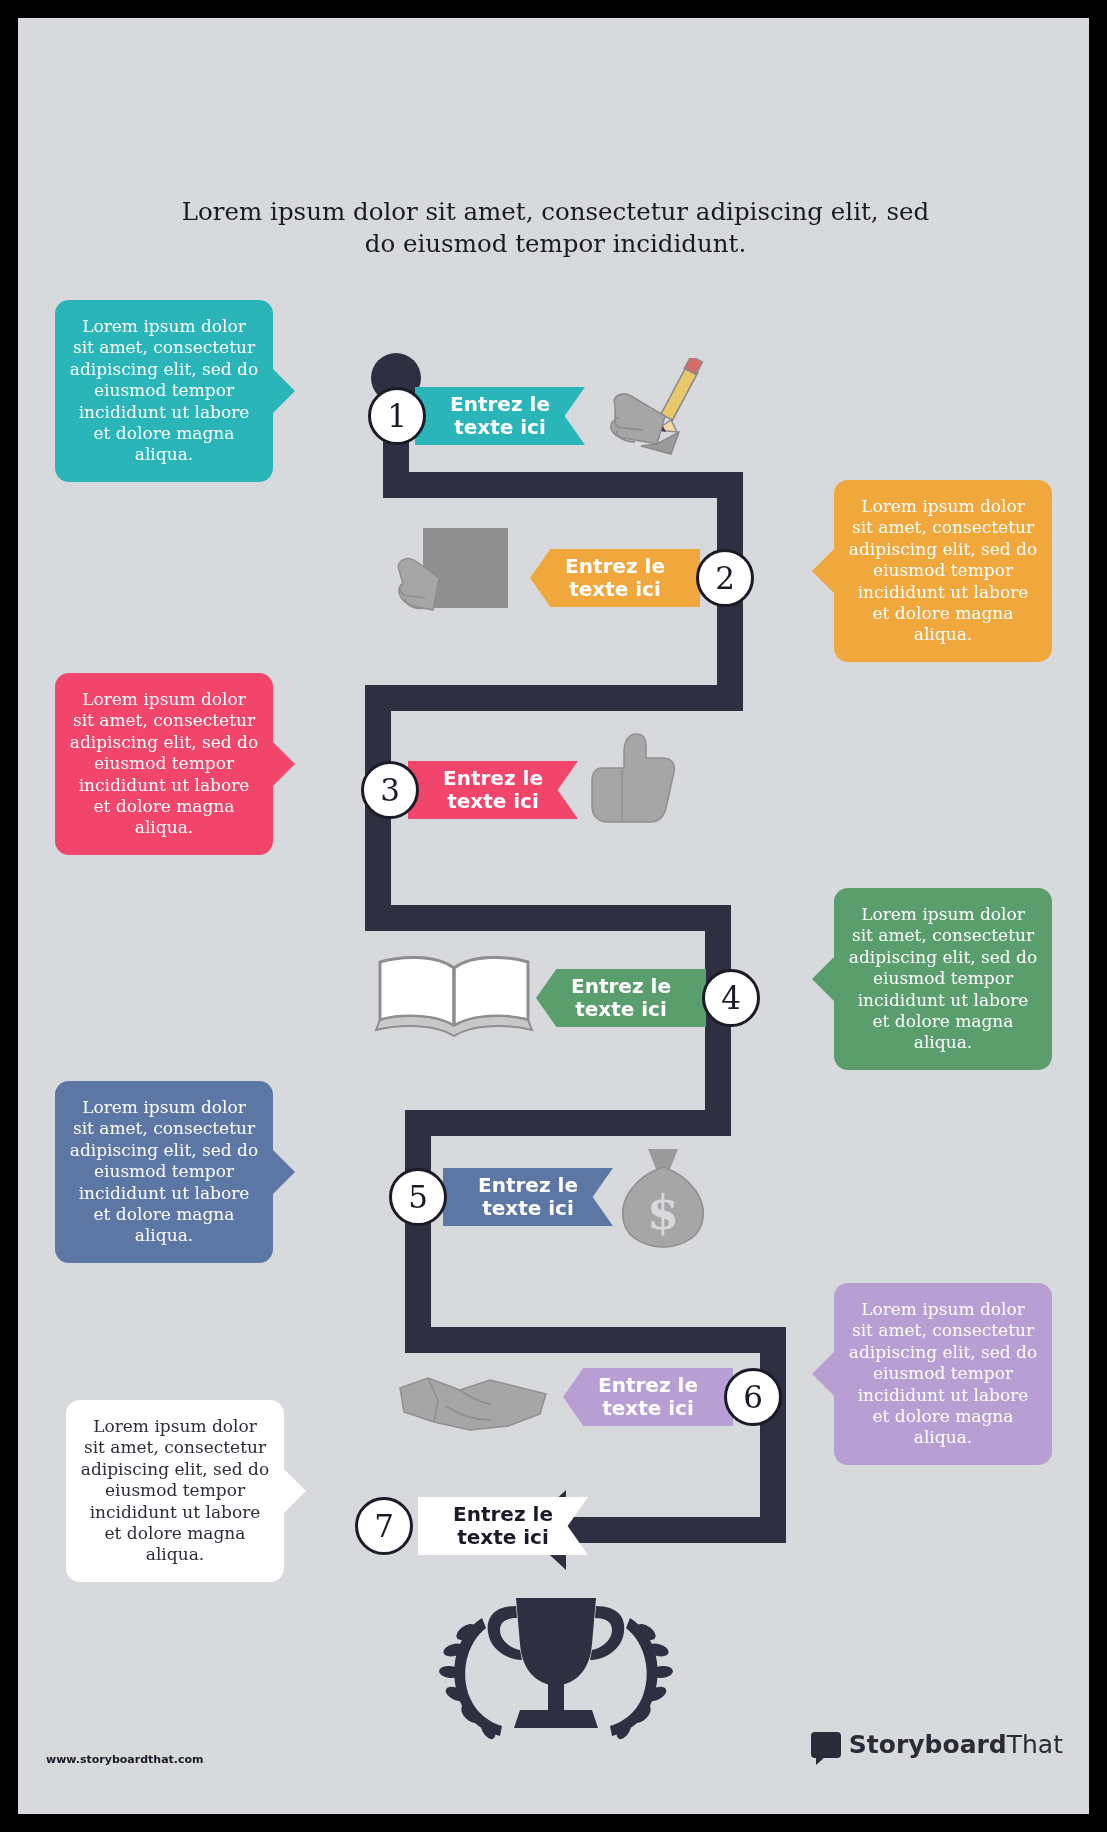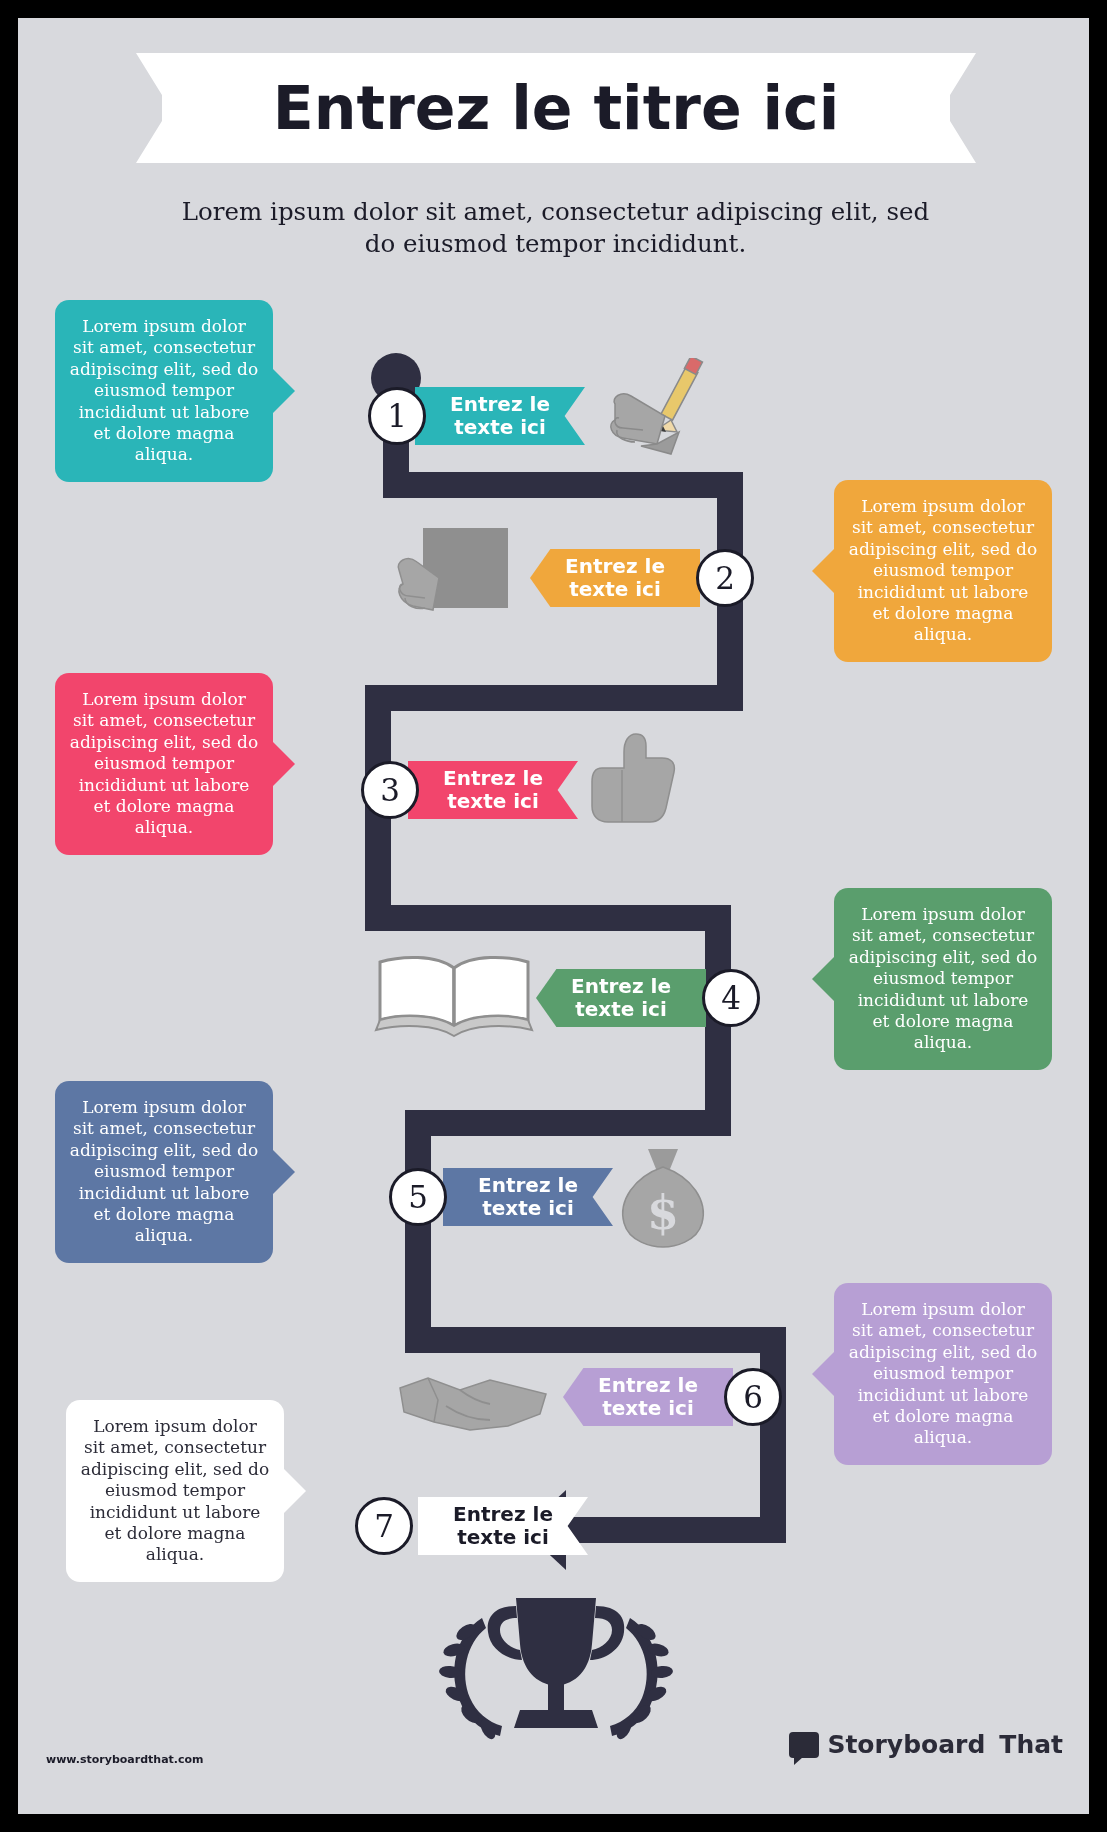--- a/index.html
+++ b/index.html
@@ -115,21 +115,21 @@
     position: relative;
   }
   #brand .bubble:after {
     content: ""; position: absolute; left: 5px; bottom: -7px;
     border-left: 9px solid #2b2b38; border-bottom: 8px solid transparent;
   }
   #brand .brandtext {
     font-size: 25px; font-weight: bold; color: #2b2b38;
     font-family: "DejaVu Sans", sans-serif;
   }
-  #brand .brandtext .thin { font-weight: bold; margin-left: 14px; }
+  #brand .brandtext .thin { font-weight: normal; }
 </style>
 </head>
 <body>
 
 <div id="poster">
 
   <svg id="path-svg" viewBox="0 0 1071 1796">
     <g fill="none" stroke="#2f2f42" stroke-width="26" stroke-linecap="butt">
 
       <path d="M 378 360
@@ -145,26 +145,20 @@
                L 755 1322
                L 755 1512
                L 545 1512"></path>
     </g>
 
     <circle cx="378" cy="360" r="25" fill="#2f2f42"></circle>
 
     <polygon points="548,1472 548,1552 505,1512" fill="#2f2f42"></polygon>
   </svg>
 
-  <div id="title-ribbon">
-    <div class="notch-l"></div>
-    <div class="band"></div>
-    <div class="notch-r"></div>
-    <div id="title-text">Entrez le titre ici</div>
-  </div>
 
   <div id="subtitle">Lorem ipsum dolor sit amet, consectetur adipiscing elit, sed do eiusmod tempor incididunt.</div>
 
   <div class="desc-card" style="left:37px; top:282px; background:#2ab5b8;">
     <span>Lorem ipsum dolor sit amet, consectetur adipiscing elit, sed do eiusmod tempor incididunt ut labore et dolore magna aliqua.</span>
     <span class="tip" style="right:-22px; border-top:22px solid transparent; border-bottom:22px solid transparent; border-left:22px solid #2ab5b8;"></span>
   </div>
   <div class="flag" style="left:397px; top:369px; width:170px; background:#2ab5b8;
               clip-path: polygon(0 0, 100% 0, 88% 50%, 100% 100%, 0 100%);">
     <span style="white-space:pre-line;">Entrez le

